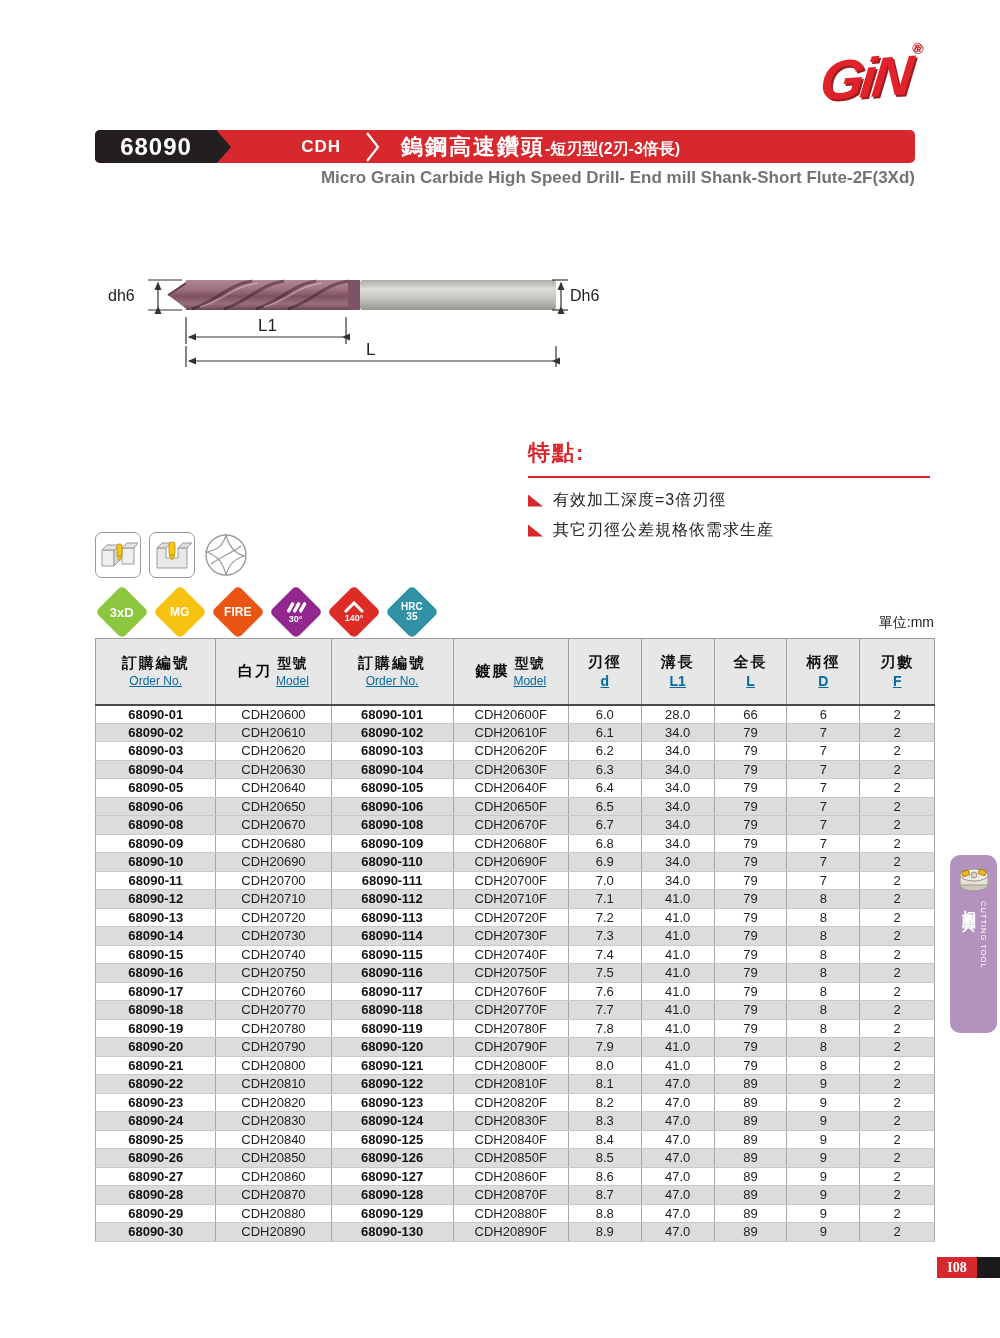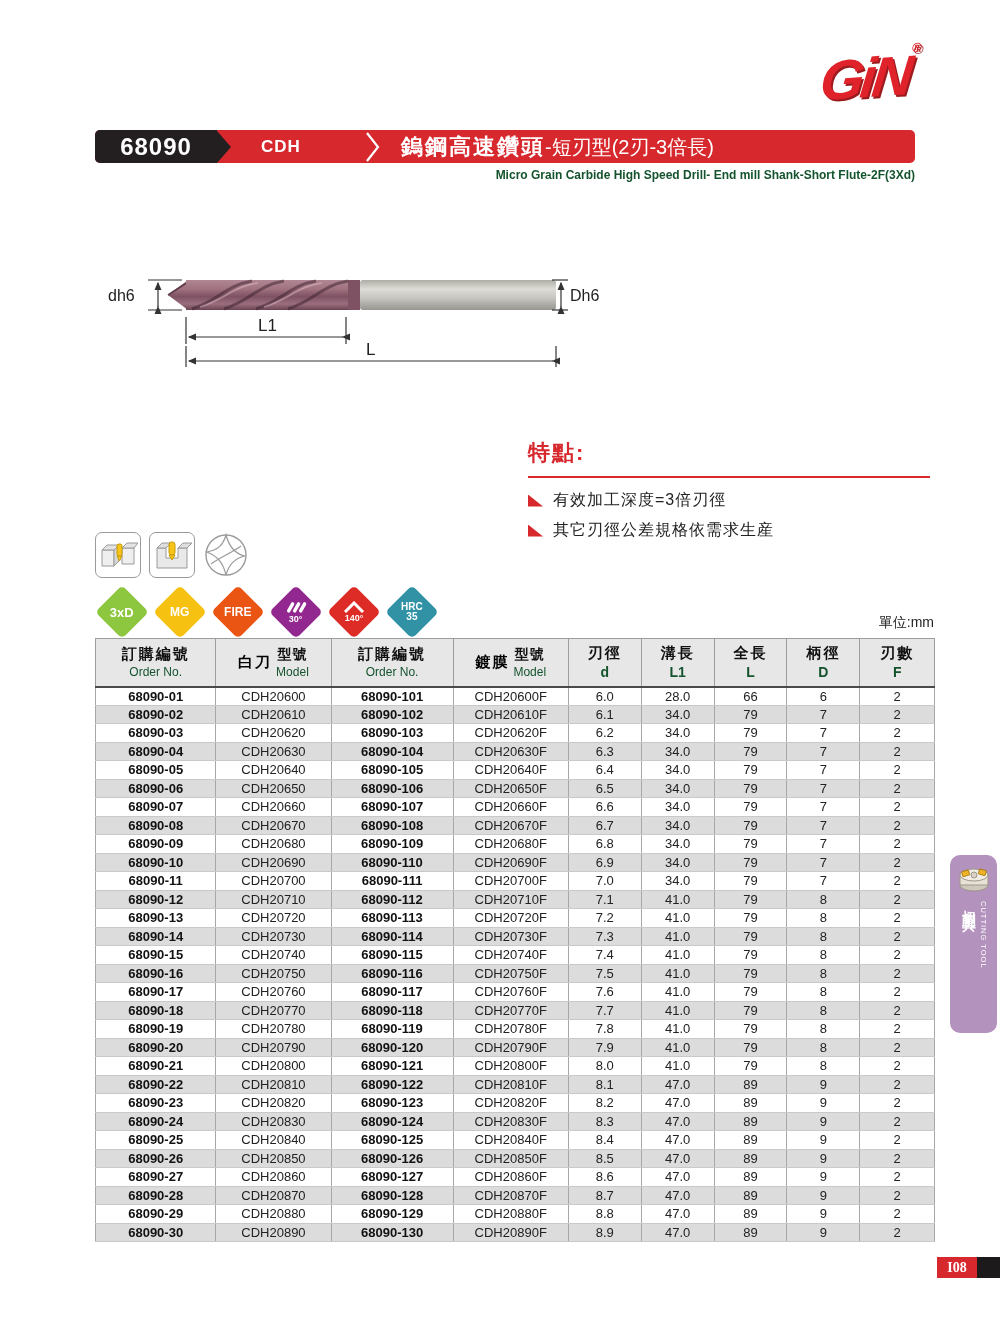--- a/index.html
+++ b/index.html
@@ -14,26 +14,26 @@
   .logo .reg { font-size:13px; letter-spacing:0; vertical-align:top; position:relative; top:-6px; }
 
   
   .banner { position:absolute; left:95px; top:130px; width:820px; height:33px; background:#d7282d;
             border-radius:5px; display:flex; align-items:center; }
   .code-seg { background:#231f20; border-radius:5px 0 0 5px; height:33px; width:122px;
               display:flex; align-items:center; justify-content:center;
               color:#fff; font-size:24px; font-weight:800; letter-spacing:1px; }
   .code-arrow { width:0; height:0; border-top:16.5px solid transparent; border-bottom:16.5px solid transparent;
                 border-left:14px solid #231f20; }
-  .series { color:#fff; font-weight:bold; font-size:17px; margin-left:30px; width:80px; text-align:left; letter-spacing:1px; }
+  .series { color:#fff; font-weight:bold; font-size:17px; margin-left:30px; width:80px; text-align:right; letter-spacing:1px; }
   .chev { margin-left:24px; }
   .title-zh { color:#fff; margin-left:20px; white-space:nowrap; }
   .title-zh .main { font-size:22px; font-weight:bold; letter-spacing:2px; }
-  .title-zh .sub { font-size:20px; font-weight:normal; }
-  .subtitle { position:absolute; top:168px; right:85px; font-size:12px; font-weight:bold; color:#14532d; }
+  .title-zh .sub { font-size:16px; font-weight:bold; }
+  .subtitle { position:absolute; top:168px; right:85px; font-size:17px; font-weight:bold; color:#737373; }
 
   
   .features { position:absolute; left:528px; top:438px; width:402px; }
   .features h2 { color:#d7282d; font-size:22px; font-weight:bold; letter-spacing:2px;
                  border-bottom:2px solid #d7282d; padding-bottom:8px; margin-bottom:12px; }
   .feat-item { display:flex; align-items:center; gap:10px; margin-bottom:9px; font-size:16px; color:#222; letter-spacing:1px; }
   .tri { width:15px; height:12px; background:#d7282d; clip-path:polygon(0 0,100% 100%,0 100%); flex:0 0 auto; }
 
   
   .appicons { position:absolute; left:95px; top:532px; display:flex; gap:8px; align-items:center; }
@@ -50,28 +50,28 @@
   .b-md { font-size:12px; font-weight:bold; }
   .b-sm { font-size:9px; font-weight:bold; margin-top:1px; }
   .b-two { font-size:10px; font-weight:bold; }
 
   .unit-note { position:absolute; top:614px; right:66px; font-size:14px; color:#222; }
 
   
   table.spec { position:absolute; left:95px; top:638px; width:840px; border-collapse:collapse;
                border:1.5px solid #8a8a8a; table-layout:fixed; }
   table.spec th { background:#e7e7e8; border:1px solid #9d9d9d; border-bottom:2px solid #4a4a4a;
-                  height:48px; padding:2px 0; vertical-align:middle; }
+                  height:66px; padding:2px 0; vertical-align:middle; }
   table.spec td { border-left:1px solid #a7a7a7; border-right:1px solid #a7a7a7;
                   border-top:1px solid #c9c9c9; border-bottom:1px solid #c9c9c9;
                   height:18.5px; text-align:center; font-size:13px; color:#222; padding:0 2px; white-space:nowrap; }
   table.spec tr.stripe td { background:#dcdcdd; }
   table.spec td.c0, table.spec td.c2 { font-weight:bold; color:#111; }
   .th-zh { font-size:15px; font-weight:bold; color:#111; letter-spacing:2px; }
-  .th-en { font-size:12px; color:#14532d; font-weight:normal; margin-top:1px; }
+  .th-en { font-size:12px; color:#0369a1; font-weight:normal; margin-top:1px;text-decoration:underline; }
   .th-en.sym { font-size:14px; font-weight:bold; }
   .th-combo { display:flex; align-items:center; justify-content:center; gap:4px; }
   .th-combo .pref { font-size:15px; font-weight:bold; letter-spacing:2px; }
   .th-combo .stack .th-zh { font-size:14px; letter-spacing:1px; }
   .th-combo .stack .th-en { font-size:12px; }
 
   
   .side-tab { position:absolute; top:855px; right:3px; width:47px; height:178px; background:#b392bd;
               border-radius:10px; display:flex; flex-direction:column; align-items:center; padding-top:8px; }
   .tab-text { display:flex; flex-direction:row; align-items:flex-start; margin-top:6px; gap:1px; }
@@ -373,31 +373,20 @@
           <td class="c0">68090-06</td>
           <td class="c1">CDH20650</td>
           <td class="c2">68090-106</td>
           <td class="c3">CDH20650F</td>
           <td class="c4">6.5</td>
           <td class="c5">34.0</td>
           <td class="c6">79</td>
           <td class="c7">7</td>
           <td class="c8">2</td>
         </tr>
-        <tr>
-          <td class="c0">68090-07</td>
-          <td class="c1">CDH20660</td>
-          <td class="c2">68090-107</td>
-          <td class="c3">CDH20660F</td>
-          <td class="c4">6.6</td>
-          <td class="c5">34.0</td>
-          <td class="c6">79</td>
-          <td class="c7">7</td>
-          <td class="c8">2</td>
-        </tr>
         <tr class="stripe">
           <td class="c0">68090-08</td>
           <td class="c1">CDH20670</td>
           <td class="c2">68090-108</td>
           <td class="c3">CDH20670F</td>
           <td class="c4">6.7</td>
           <td class="c5">34.0</td>
           <td class="c6">79</td>
           <td class="c7">7</td>
           <td class="c8">2</td>

